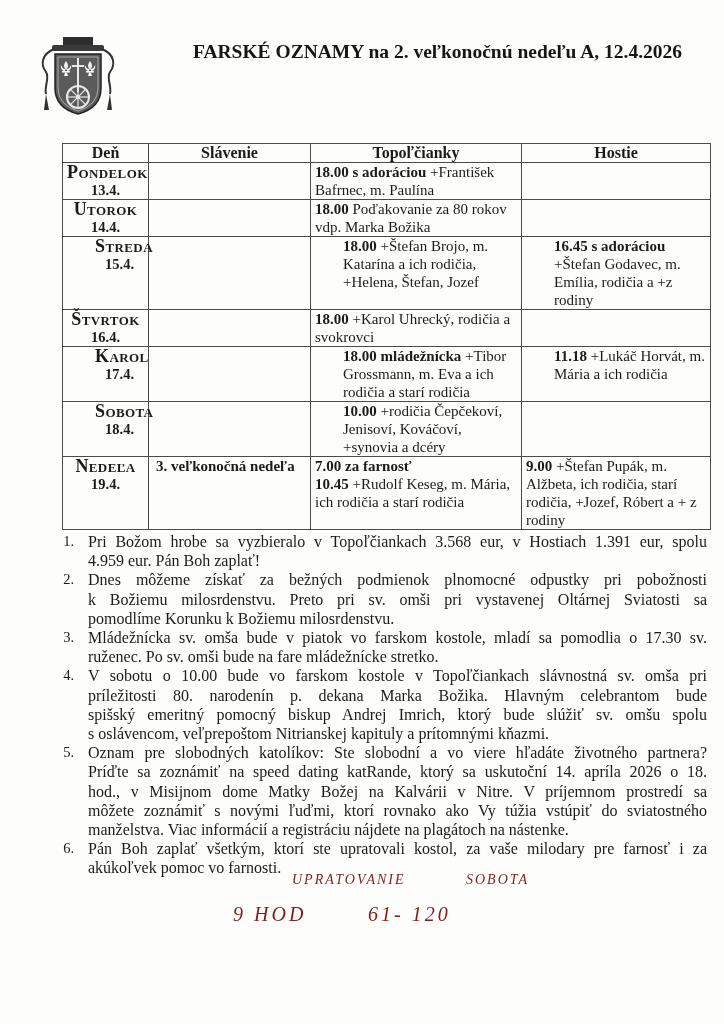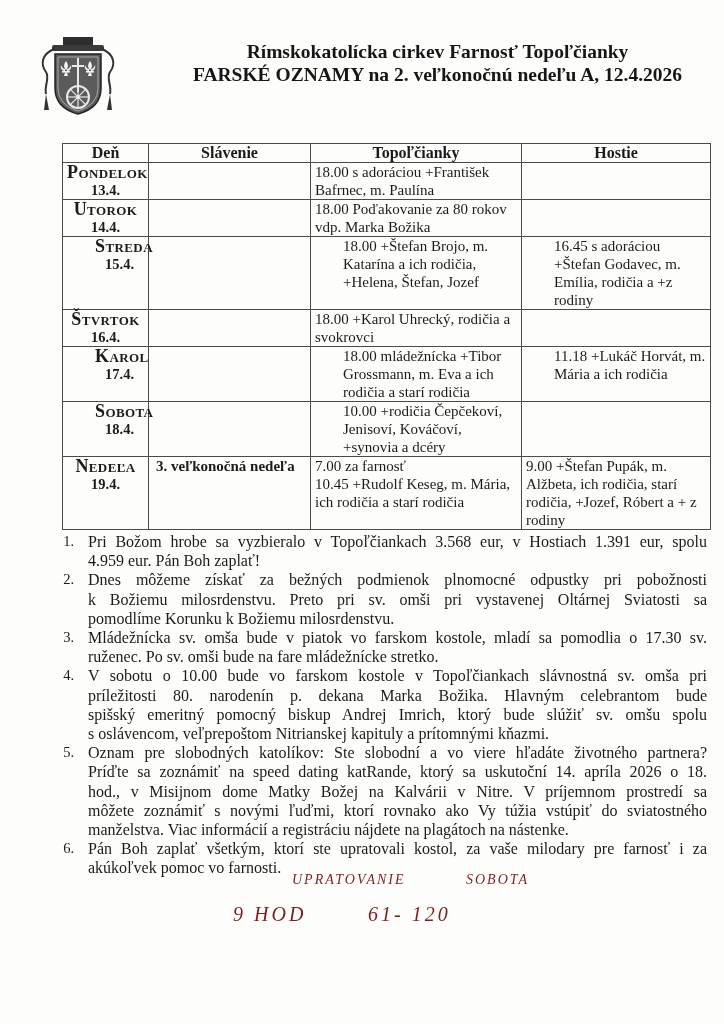--- a/index.html
+++ b/index.html
@@ -23,21 +23,21 @@
   table.sched td, table.sched th {
     border: 1.3px solid #4a4a4a; vertical-align: top; padding: 0 4px;
   }
   table.sched th { font-size: 16px; font-weight: bold; text-align: center; height: 18px; padding: 0; }
   col.c1 { width: 86px; } col.c2 { width: 162px; } col.c3 { width: 211px; } col.c4 { width: 189px; }
   .day { text-align: center; font-weight: bold; }
   .dayname { display: block; font-variant: small-caps; font-size: 18px; letter-spacing: .4px; }
   .date { display: block; font-size: 14.5px; }
   .celeb { font-weight: bold; padding-left: 7px !important; }
   .entry { display: block; }
-  .entry b { font-weight: normal; }
+  .entry b { font-weight: bold; }
   tr.r2 td { height: 33px; } tr.r2b td { height: 34px; }
   tr.r3 td { height: 53px; padding-left: 32px; } tr.r4 td { height: 70px; }
 
   .ann {
     position: absolute; left: 62px; top: 532px; width: 645px;
     font-size: 16px; line-height: 19.2px;
   }
   .item { position: relative; padding-left: 26px; }
   .num { position: absolute; left: 0; width: 12px; text-align: right; font-size: 14.5px; }
   .line { display: block; text-align: justify; text-align-last: justify; }
@@ -91,21 +91,20 @@
     <g stroke="#eaeaea" stroke-width="1.2">
       <line x1="29" y1="63" x2="51" y2="63"></line>
       <line x1="40" y1="52" x2="40" y2="74"></line>
       <line x1="32.2" y1="55.2" x2="47.8" y2="70.8"></line>
       <line x1="47.8" y1="55.2" x2="32.2" y2="70.8"></line>
     </g>
   </svg>
 </div>
 
 <div class="title">
-  <div>Rímskokatolícka cirkev Farnosť Topoľčianky</div>
   <div>FARSKÉ OZNAMY na 2. veľkonočnú nedeľu A, 12.4.2026</div>
 </div>
 
 <table class="sched">
   <colgroup>
       <col class="c1">
       <col class="c2">
       <col class="c3">
       <col class="c4">
     </colgroup>

